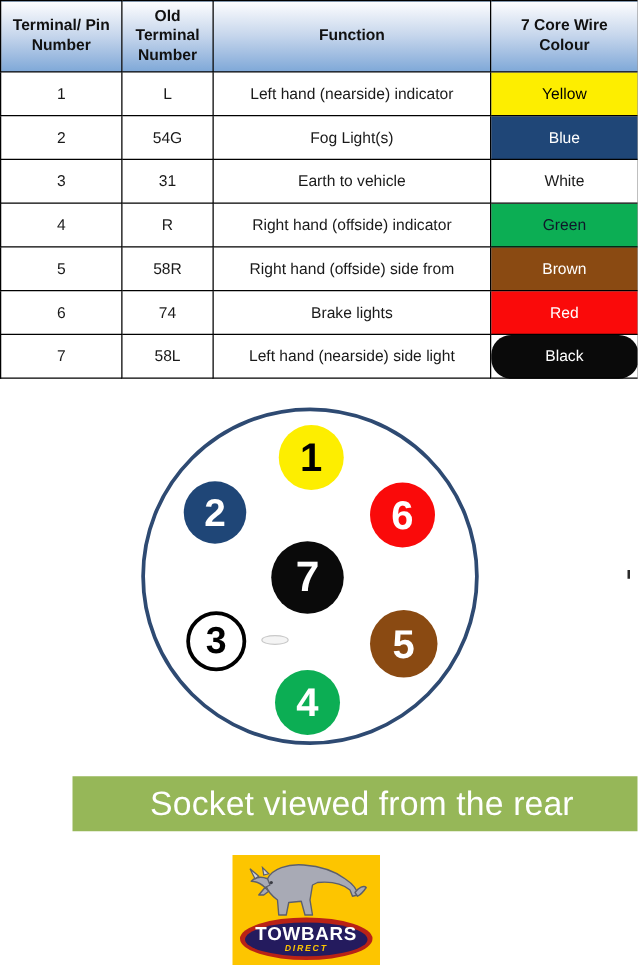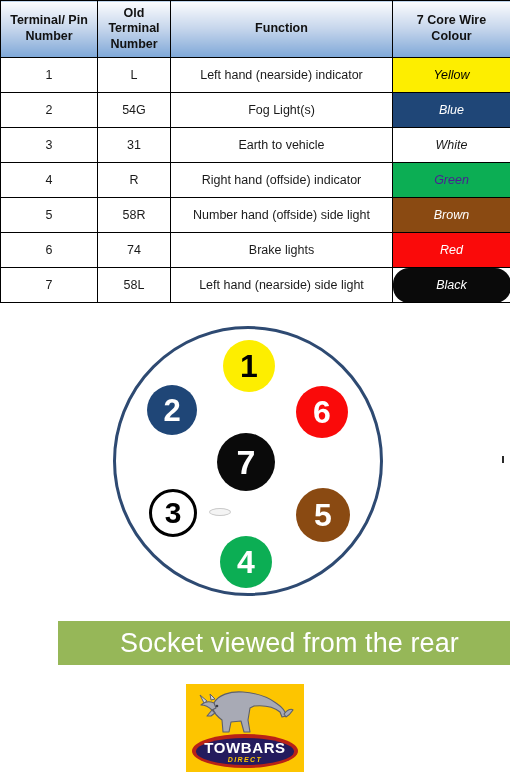--- a/index.html
+++ b/index.html
@@ -51,21 +51,20 @@
   }
 
   .col-pin    { width: 97px; }
   .col-old    { width: 73px; }
   .col-func   { width: 222px; }
   .col-colour { width: 118px; }
 
   td.colour-cell {
     font-weight: bold;
     font-size: 12.5px;
-    font-style: italic;
   }
 
   
   #socket-diagram {
     position: absolute;
     left: 0;
     top: 303px;
     width: 510px;
     height: 305px;
   }
@@ -238,26 +237,26 @@
       <tr>
         <td>3</td>
         <td>31</td>
         <td>Earth to vehicle</td>
         <td class="colour-cell" style="background: rgb(255, 255, 255); color: rgb(26, 26, 26);">White</td>
       </tr>
       <tr>
         <td>4</td>
         <td>R</td>
         <td>Right hand (offside) indicator</td>
-        <td class="colour-cell" style="background: rgb(12, 174, 84); color: #4c1d95;">Green</td>
+        <td class="colour-cell" style="background: rgb(12, 174, 84); color: #0f172a;">Green</td>
       </tr>
       <tr>
         <td>5</td>
         <td>58R</td>
-        <td>Number hand (offside) side light</td>
+        <td>Right hand (offside) side from</td>
         <td class="colour-cell" style="background: rgb(138, 74, 18); color: rgb(255, 255, 255);">Brown</td>
       </tr>
       <tr>
         <td>6</td>
         <td>74</td>
         <td>Brake lights</td>
         <td class="colour-cell" style="background: rgb(250, 10, 10); color: rgb(255, 255, 255); text-align: center;">Red</td>
       </tr>
       <tr>
         <td>7</td>

